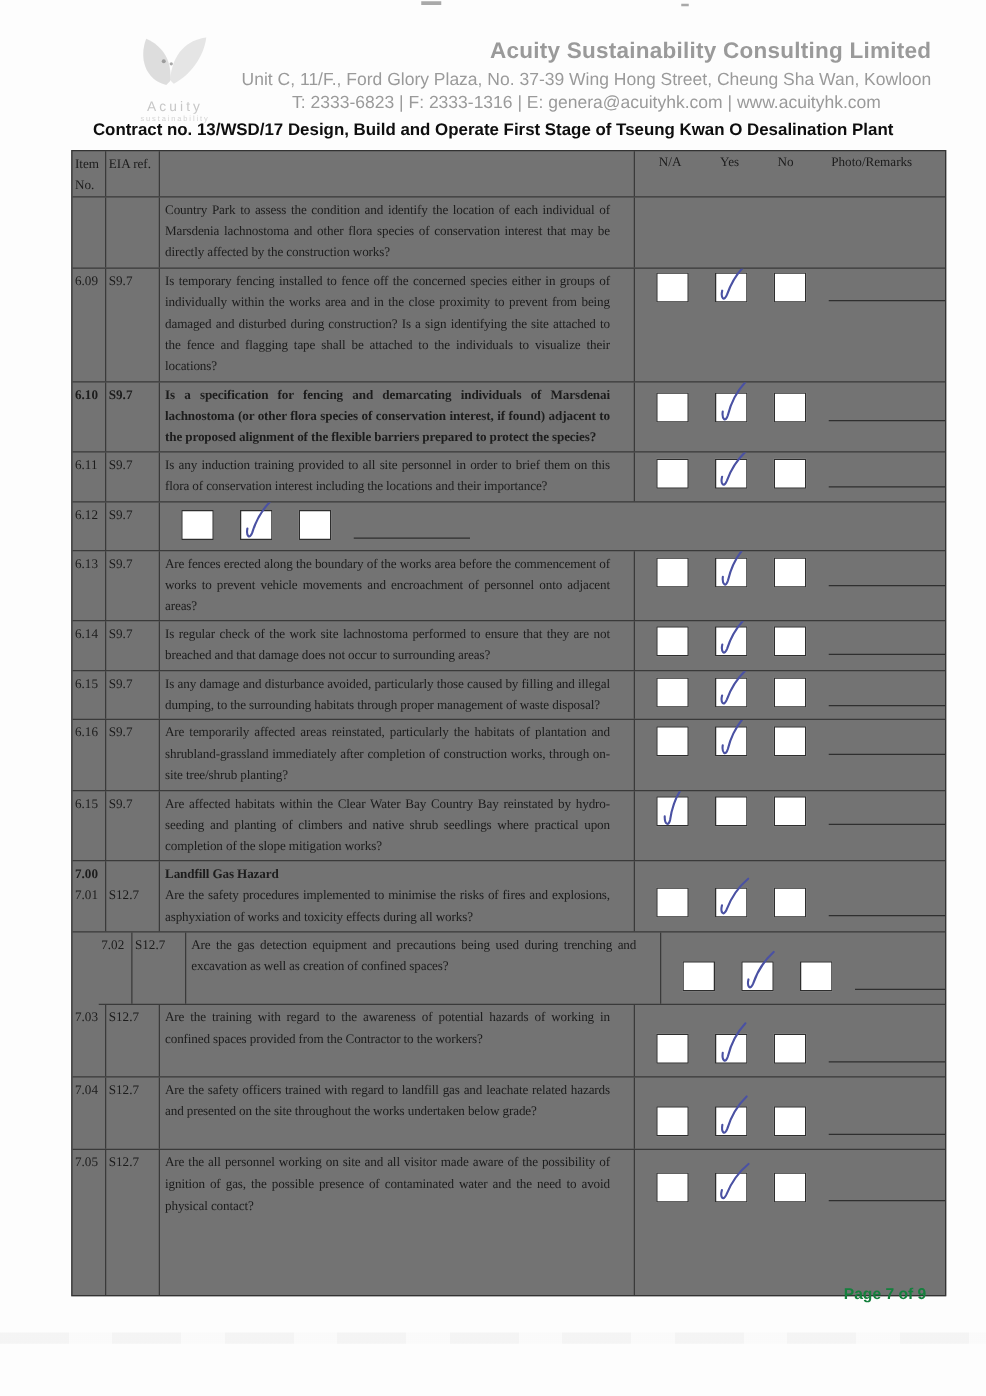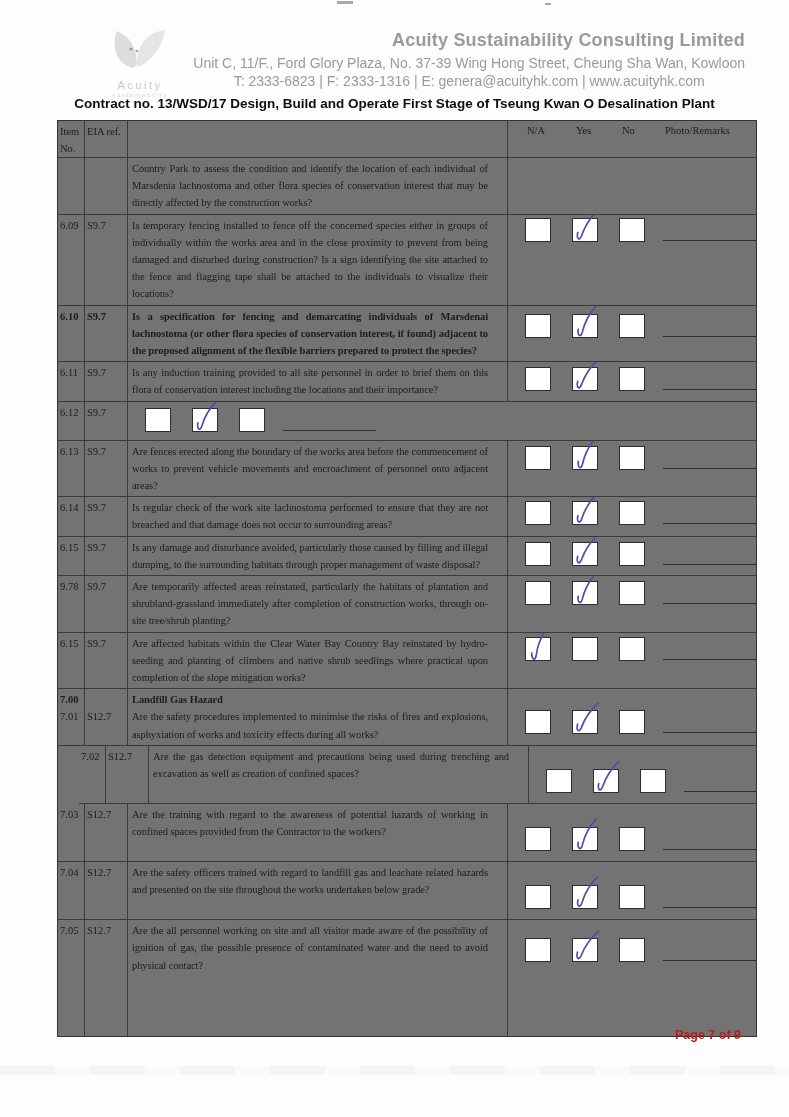--- a/index.html
+++ b/index.html
@@ -34,21 +34,21 @@
 
   
   .boxgrp{position:absolute;left:17px;display:flex;gap:21px;}
   .box{width:26px;height:24px;border:1.6px solid #2e2e2e;background:#fff;
        position:relative;box-sizing:border-box;flex:0 0 auto;}
   .tick{position:absolute;left:0;top:-11px;color:var(--ink,#4a51a3);}
   .rline{position:absolute;left:155px;width:93px;border-bottom:1.5px solid #2f2f2f;}
 
   
   .footer-page{position:absolute;right:48px;top:1028px;font-family:"Liberation Sans",sans-serif;
-               font-size:12.5px;font-weight:600;color:#b91c1c;}
+               font-size:12.5px;font-weight:600;color:#15803d;}
   .scan-band{position:absolute;left:0;top:1066px;width:789px;height:9px;opacity:.55;
              background:repeating-linear-gradient(90deg,#ededed 0 55px,#f8f8f8 55px 90px);}
   .speck{position:absolute;background:#555;opacity:.5;}
 </style>
 </head>
 <body>
 
 <div>
 
   <div class="logo-block">
@@ -247,21 +247,21 @@
     <path d="M5 25 C4 31 7 34 9 28 C11 21 16 10 24 2" fill="none" stroke="currentColor" stroke-width="1.7" stroke-linecap="round"></path>
   </svg>
               </div>
               <div class="box"></div>
             </div>
             <div class="rline" style="top: 27px;"></div>
           </div>
         </div>
         <div class="t-row" style="min-height: 56px;">
           <div class="c ci">
-            <div>9.78</div>
+            <div>6.16</div>
           </div>
           <div class="c cr">
             <div>S9.7</div>
           </div>
           <div class="c cq">
             <div>Are temporarily affected areas reinstated, particularly the habitats of plantation and shrubland-grassland immediately after completion of construction works, through on-site tree/shrub planting?</div>
           </div>
           <div class="c ca">
             <div class="boxgrp" style="top: 5px;">
               <div class="box"></div>

